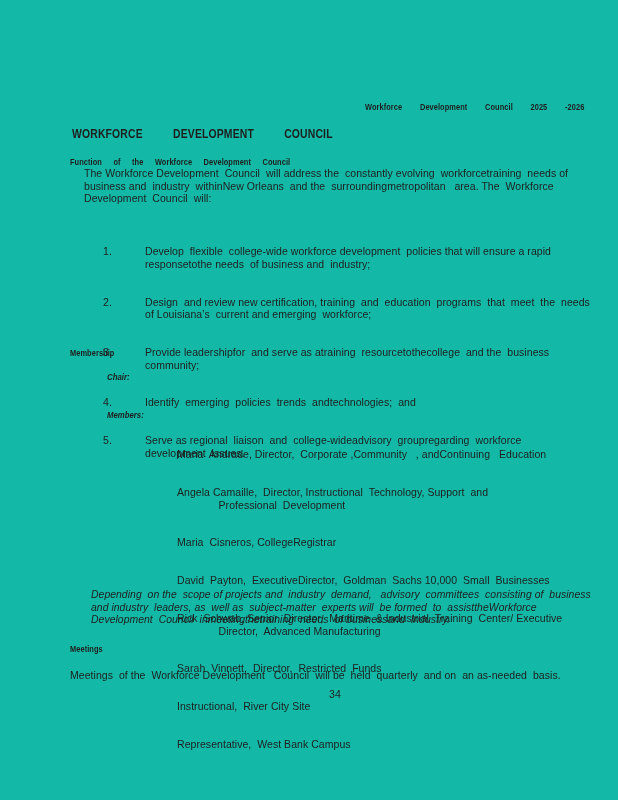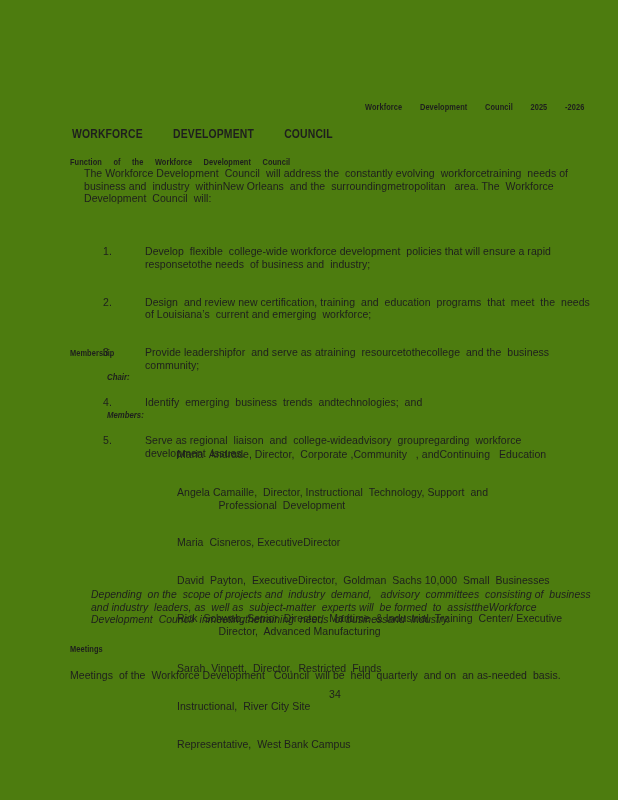--- a/index.html
+++ b/index.html
@@ -6,21 +6,21 @@
   body {
     width: 618px; height: 800px;
     background: #ffffff;
     font-family: "Liberation Sans", sans-serif;
     color: #1e1e1e;
     -webkit-font-smoothing: antialiased;
   }
   .page {
     position: relative;
     width: 618px; height: 800px;
-    background: #4d7c0f;
+    background: #14b8a6;
     overflow: hidden;
   }
   .abs { position: absolute; }
 
   
   .narrow {
     display: inline-block;
     font-weight: bold;
     font-size: 9.5px;
     transform: scaleX(0.78);
@@ -94,41 +94,41 @@
       <span class="list-text">Design  and review new certification, training  and  education  programs  that  meet  the  needs
 of Louisiana’s  current and emerging  workforce;</span>
     </div>
     <div class="list-item">
       <span class="list-num">3.</span>
       <span class="list-text">Provide leadershipfor  and serve as atraining  resourcetothecollege  and the  business
 community;</span>
     </div>
     <div class="list-item">
       <span class="list-num">4.</span>
-      <span class="list-text">Identify  emerging  business  trends  andtechnologies;  and</span>
+      <span class="list-text">Identify  emerging  policies  trends  andtechnologies;  and</span>
     </div>
     <div class="list-item">
       <span class="list-num">5.</span>
       <span class="list-text">Serve as regional  liaison  and  college-wideadvisory  groupregarding  workforce
 development  issues.</span>
     </div>
   </div>
 
   <span class="abs narrow membership-heading">Membership</span>
 
   <span class="abs role-label chair-label">Chair:</span>
 
 
   <span class="abs role-label members-label">Members:</span>
 
   <div class="abs bodytext members-list">
     <div>Maria  Andrade, Director,  Corporate ,Community   , andContinuing   Education</div>
     <div>Angela Camaille,  Director, Instructional  Technology, Support  and
               Professional  Development</div>
-    <div>Maria  Cisneros, ExecutiveDirector</div>
+    <div>Maria  Cisneros, CollegeRegistrar</div>
     <div>David  Payton,  ExecutiveDirector,  Goldman  Sachs 10,000  Small  Businesses</div>
     <div>Rick  Schwab, Senior  Director,  Maritime  &amp; Industrial  Training  Center/ Executive
               Director,  Advanced Manufacturing</div>
     <div>Sarah  Vinnett,  Director,  Restricted  Funds</div>
     <div>Instructional,  River City Site</div>
     <div>Representative,  West Bank Campus</div>
   </div>
 
   <div class="abs bodytext advisory-note">Depending  on the  scope of projects and  industry  demand,   advisory  committees  consisting of  business
 and industry  leaders, as  well as  subject-matter  experts will  be formed  to  assisttheWorkforce

